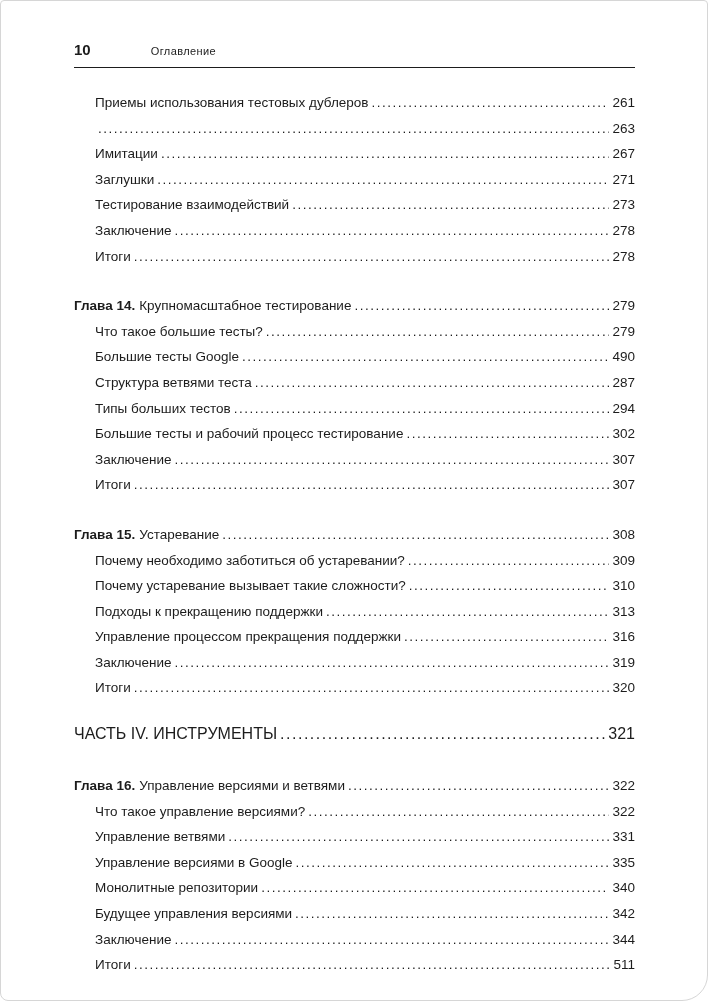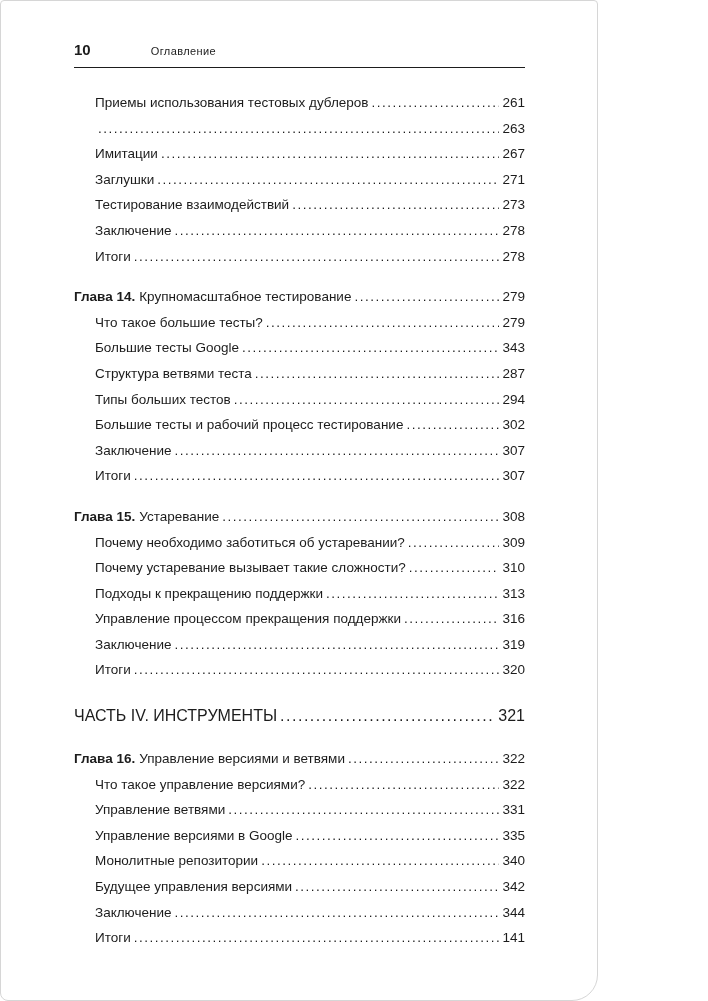--- a/index.html
+++ b/index.html
@@ -5,21 +5,21 @@
   * { margin: 0; padding: 0; box-sizing: border-box; }
   html, body { background: #ffffff; }
   body {
     width: 708px;
     height: 1001px;
     font-family: "Liberation Sans", "DejaVu Sans", sans-serif;
     color: #1c1c1c;
     overflow: hidden;
   }
   .page {
-    width: 598px;
+    width: 708px;
     height: 1001px;
     background: #ffffff;
     border: 1px solid #d6d6d6;
     border-radius: 4px 4px 26px 8px;
     padding: 40px 72px 0 73px;
   }
   .page-header {
     display: flex;
     align-items: baseline;
     gap: 30px;
@@ -43,21 +43,21 @@
     margin-top: 22px;
   }
   .toc-row {
     display: flex;
     align-items: baseline;
     font-size: 13.5px;
     line-height: 25.6px;
     white-space: nowrap;
   }
   .kind-sub { padding-left: 21px; }
-  .kind-chapter { margin-top: 15px; }
+  .kind-chapter { margin-top: 24px; }
   .kind-chapter .prefix { font-weight: 700; }
   .prefix:not(:empty) { margin-right: 4px; }
   .kind-part {
     margin-top: 18px;
     margin-bottom: 4px;
     font-weight: 400;
     font-size: 16px;
     line-height: 30px;
   }
   .leader {
@@ -135,21 +135,21 @@
       <div class="toc-row kind-sub">
     <span class="prefix"></span>
     <span class="title">Что такое большие тесты?</span>
     <span class="leader"></span>
     <span class="page-num">279</span>
   </div>
       <div class="toc-row kind-sub">
     <span class="prefix"></span>
     <span class="title">Большие тесты Google</span>
     <span class="leader"></span>
-    <span class="page-num">343</span>
+    <span class="page-num">490</span>
   </div>
       <div class="toc-row kind-sub">
     <span class="prefix"></span>
     <span class="title">Структура ветвями теста</span>
     <span class="leader"></span>
     <span class="page-num">287</span>
   </div>
       <div class="toc-row kind-sub">
     <span class="prefix"></span>
     <span class="title">Типы больших тестов</span>
@@ -261,17 +261,17 @@
       <div class="toc-row kind-sub">
     <span class="prefix"></span>
     <span class="title">Заключение</span>
     <span class="leader"></span>
     <span class="page-num">344</span>
   </div>
       <div class="toc-row kind-sub">
     <span class="prefix"></span>
     <span class="title">Итоги</span>
     <span class="leader"></span>
-    <span class="page-num">141</span>
+    <span class="page-num">511</span>
   </div>
     </div>
 
 </div>
 
 </body></html>

